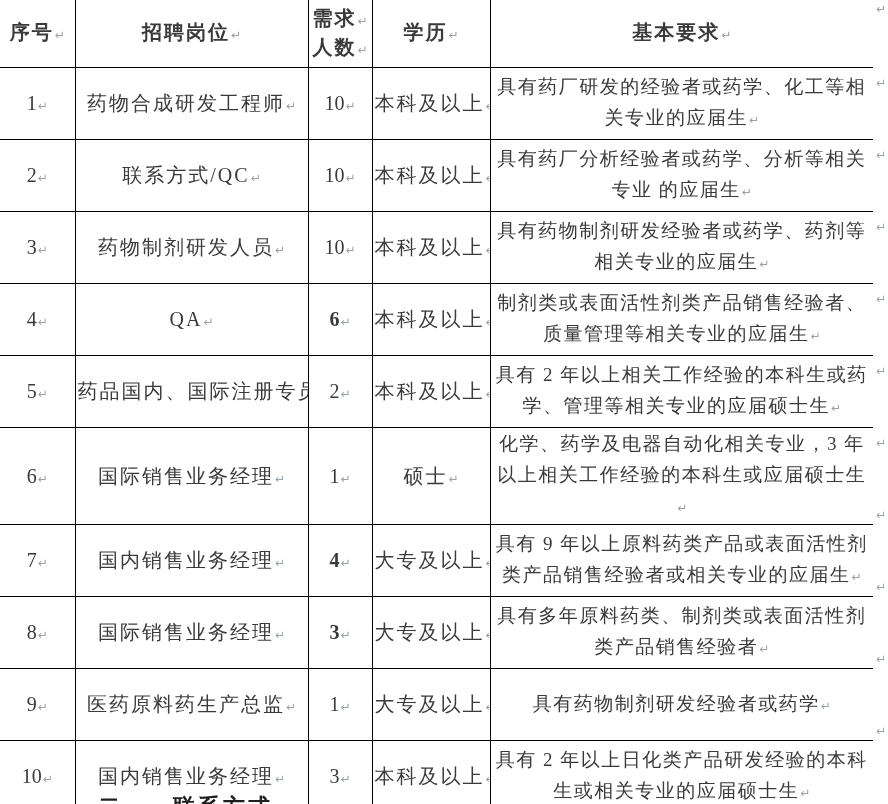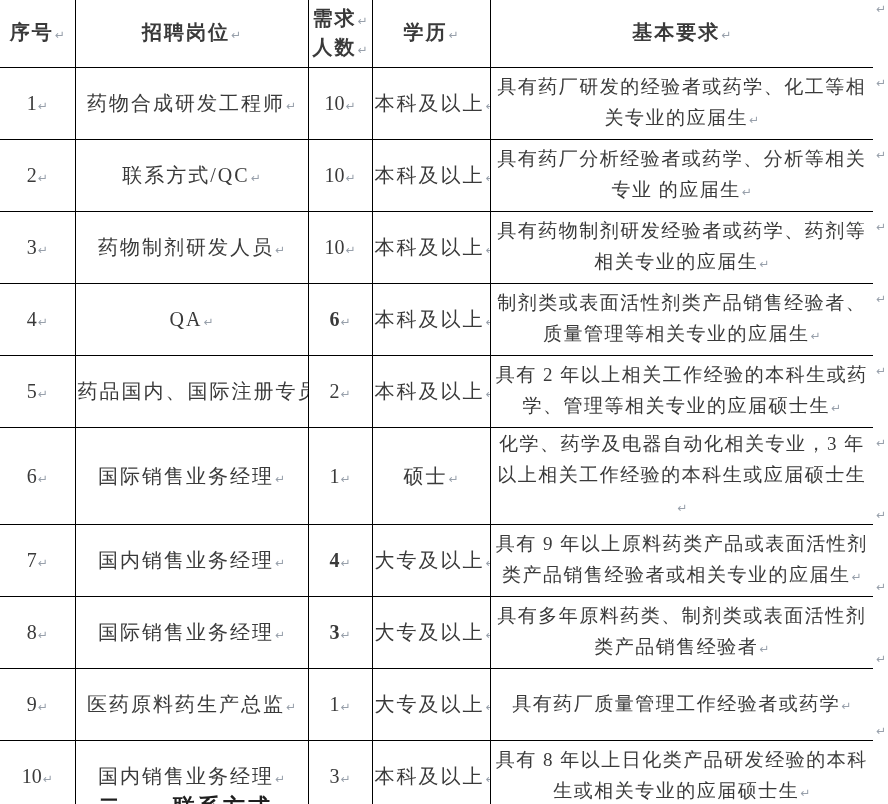--- a/index.html
+++ b/index.html
@@ -216,38 +216,38 @@
       <td class="cell-pos">
         <span>医药原料药生产总监</span><span class="pmark">↵</span>
       </td>
       <td class="cell-count">
         <span>1</span><span class="pmark">↵</span>
       </td>
       <td class="cell-edu">
         <span>大专及以上</span><span class="pmark">↵</span>
       </td>
       <td class="cell-req">
-        <span>具有药厂质量管理工作经验者或药学</span><span class="pmark">↵</span>
+        <span>具有药物制剂研发经验者或药学</span><span class="pmark">↵</span>
       </td>
     </tr>
         <tr>
       <td class="cell-no">
         <span>10</span><span class="pmark">↵</span>
       </td>
       <td class="cell-pos">
         <span>国内销售业务经理</span><span class="pmark">↵</span>
       </td>
       <td class="cell-count">
         <span>3</span><span class="pmark">↵</span>
       </td>
       <td class="cell-edu">
         <span>本科及以上</span><span class="pmark">↵</span>
       </td>
       <td class="cell-req">
-        <span>具有 8 年以上日化类产品研发经验的本科生或相关专业的应届硕士生</span><span class="pmark">↵</span>
+        <span>具有 2 年以上日化类产品研发经验的本科生或相关专业的应届硕士生</span><span class="pmark">↵</span>
       </td>
     </tr>
       </tbody>
   </table>
 
   <div>
       <span class="row-end-mark" style="top: 2px;">↵</span>
       <span class="row-end-mark" style="top: 76px;">↵</span>
       <span class="row-end-mark" style="top: 148px;">↵</span>
       <span class="row-end-mark" style="top: 220px;">↵</span>

